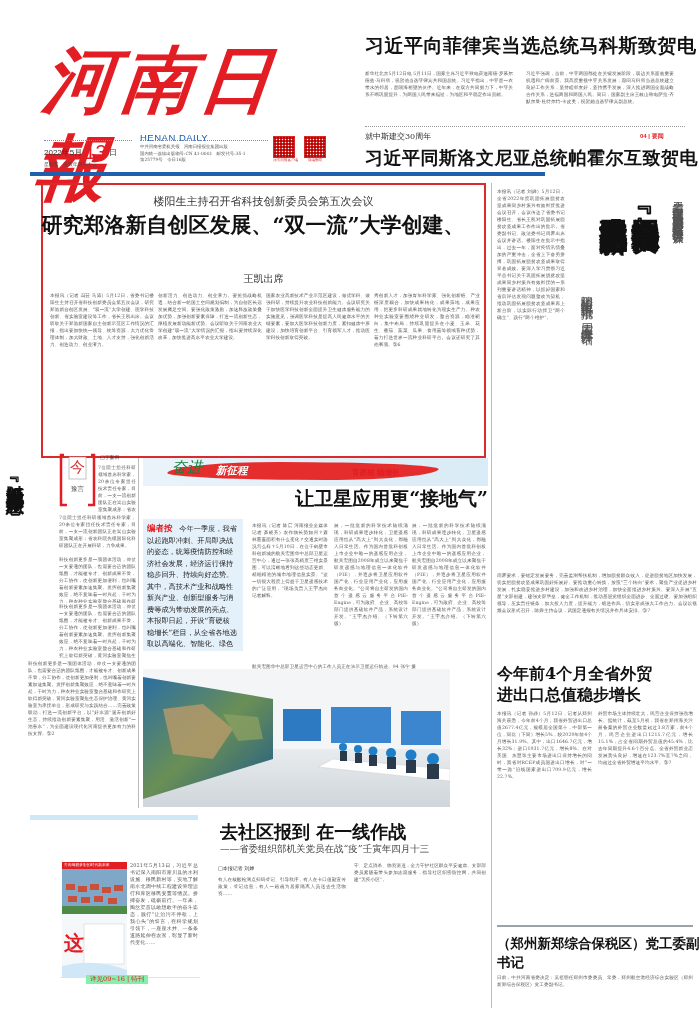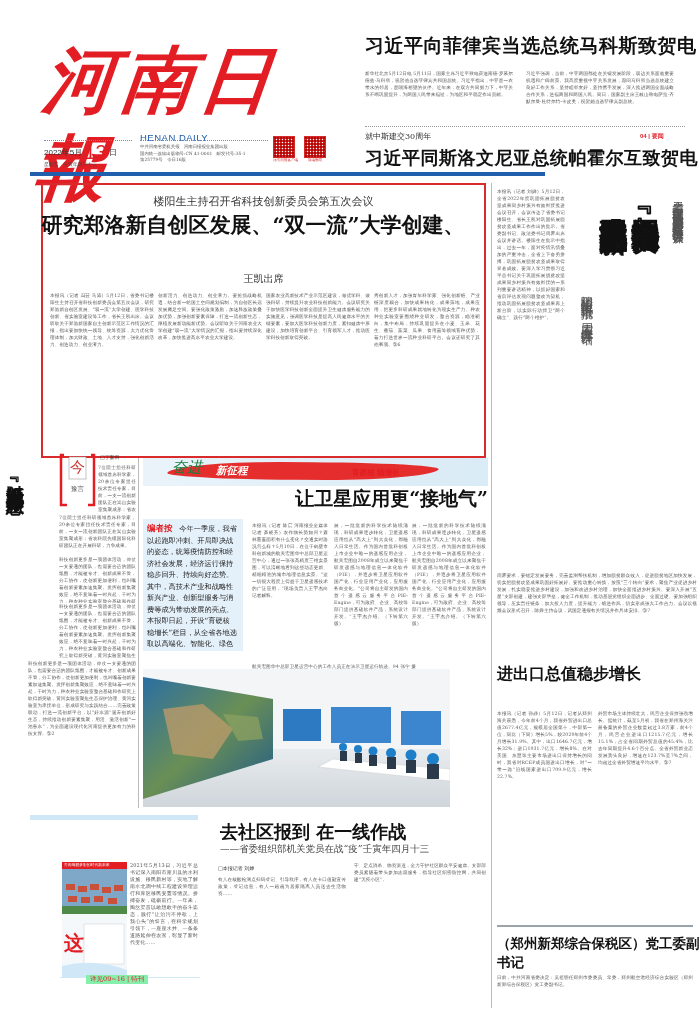--- a/index.html
+++ b/index.html
@@ -124,20 +124,21 @@
 
 <div class="abs col-divider-v" style="left:491px;top:183px;height:825px;"></div>
 <div class="abs body-text vr-col-left">本报讯（记者 刘婵）5月12日，全省2022年度巩固拓展脱贫攻坚成果同乡村振兴有效衔接推进会议召开，会议传达了省委书记楼阳生、省长王凯对巩固拓展脱贫攻坚成果工作作出的批示。省委副书记、政法委书记周霁出席会议并讲话。楼阳生在批示中指出，过去一年，面对疫情汛情叠加的严重冲击，全省上下奋勇拼搏，巩固拓展脱贫攻坚成果取得显著成效。要深入学习贯彻习近平总书记关于巩固拓展脱贫攻坚成果同乡村振兴有效衔接的一系列重要讲话精神，以抓好国家和省后评估发现问题整改为契机，推动巩固拓展脱贫攻坚成果再上新台阶，以实际行动捍卫“两个确立”、践行“两个维护”。</div>
 <div class="abs vcol vr-kicker" style="height:360px;font-size:11.5px;">全省二〇二二年度巩固拓展脱贫攻坚成果同乡村振兴有效衔接推进会议召开</div>
 <div class="abs vcol vr-title" style="left:630px;">牢记『国之大者』扛稳政治责任</div>
 <div class="abs vcol vr-title" style="left:598px;">推动巩固拓展脱贫攻坚成果再上新台阶</div>
 <div class="abs vcol vr-sub">楼阳生王凯作出批示　周霁出席并讲话</div>
 <div class="abs body-text vr-lower-2" style="top:572px;">周霁要求，要锚定发展要务，完善监测帮扶机制，增加脱贫群众收入，促进脱贫地区加快发展，切实把脱贫攻坚成果巩固好拓展好。要推动重心转换，按照“三个转向”要求，聚焦产业促进乡村发展，扎实稳妥推进乡村建设，加强和改进乡村治理，加快全面推进乡村振兴。要深入开展“五星”支部创建，建强支部堡垒，健全工作机制，推动基层党组织全面进步、全面过硬。要加强组织领导，压实责任链条，加大投入力度，提升能力，锻造作风，切实形成强大工作合力。会议以视频会议形式召开，陈舜主持会议，武国定通报有关情况并作具体安排。③7</div>
 
 <div class="abs trade-title">
+  <div>今年前4个月全省外贸</div>
   <div>进出口总值稳步增长</div>
 </div>
 <div class="abs body-text" style="left:497px;top:710px;width:95px;height:200px;overflow:hidden;">本报讯（记者 孙静）5月12日，记者从郑州海关获悉，今年前4个月，我省外贸进出口总值2677.4亿元，规模居全国第十，中部第一位，同比（下同）增长5%，较2020年前4个月增长31.9%。其中，出口1646.7亿元，增长32%；进口1031.7亿元，增长8%。在对美国、东盟等主要市场进出口保持增长的同时，我省对RCEP成员国进出口增长，对“一带一路”沿线国家进出口709.9亿元，增长22.7%。</div>
 <div class="abs body-text" style="left:598px;top:710px;width:95px;height:200px;overflow:hidden;">外贸市场主体持续壮大，民营企业保持强劲增长。据统计，截至5月初，我省在郑州海关注册备案的外贸企业数量超过3.8万家，前4个月，民营企业进出口1215.7亿元，增长15.1%，占全省同期外贸总值的45.4%，比去年同期提升4.6个百分点。全省外贸新业态发展势头良好，增速在123.7%至7%之间，均超过全省外贸增速平均水平。③7</div>
 <div class="abs rule" style="left:497px;top:925px;width:196px;"></div>
 
 <div class="abs appoint-title">
   <div>（郑州新郑综合保税区）党工委副书记</div>
 </div>
 <div class="abs body-text" style="left:497px;top:974px;width:196px;">日前，中共河南省委决定：吴祖明任郑州市委委员、常委，郑州航空港经济综合实验区（郑州新郑综合保税区）党工委副书记。</div>

